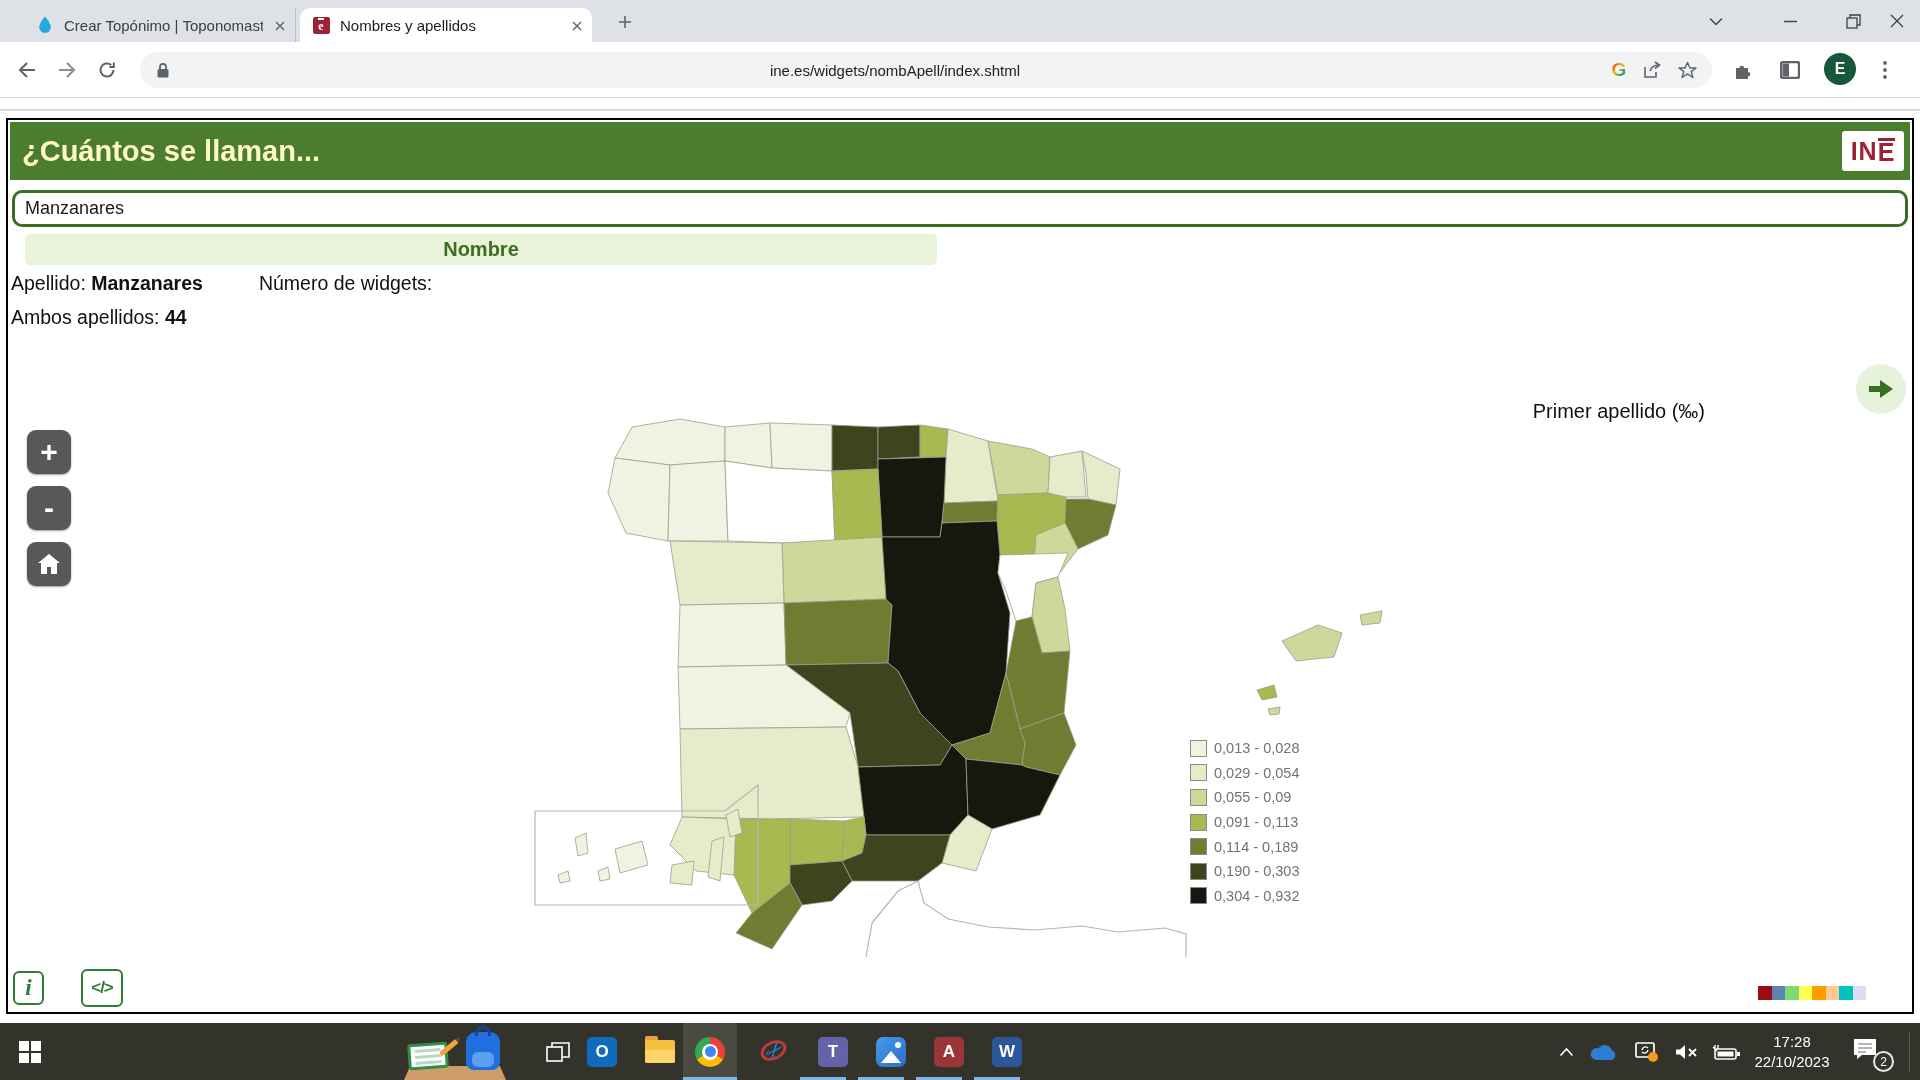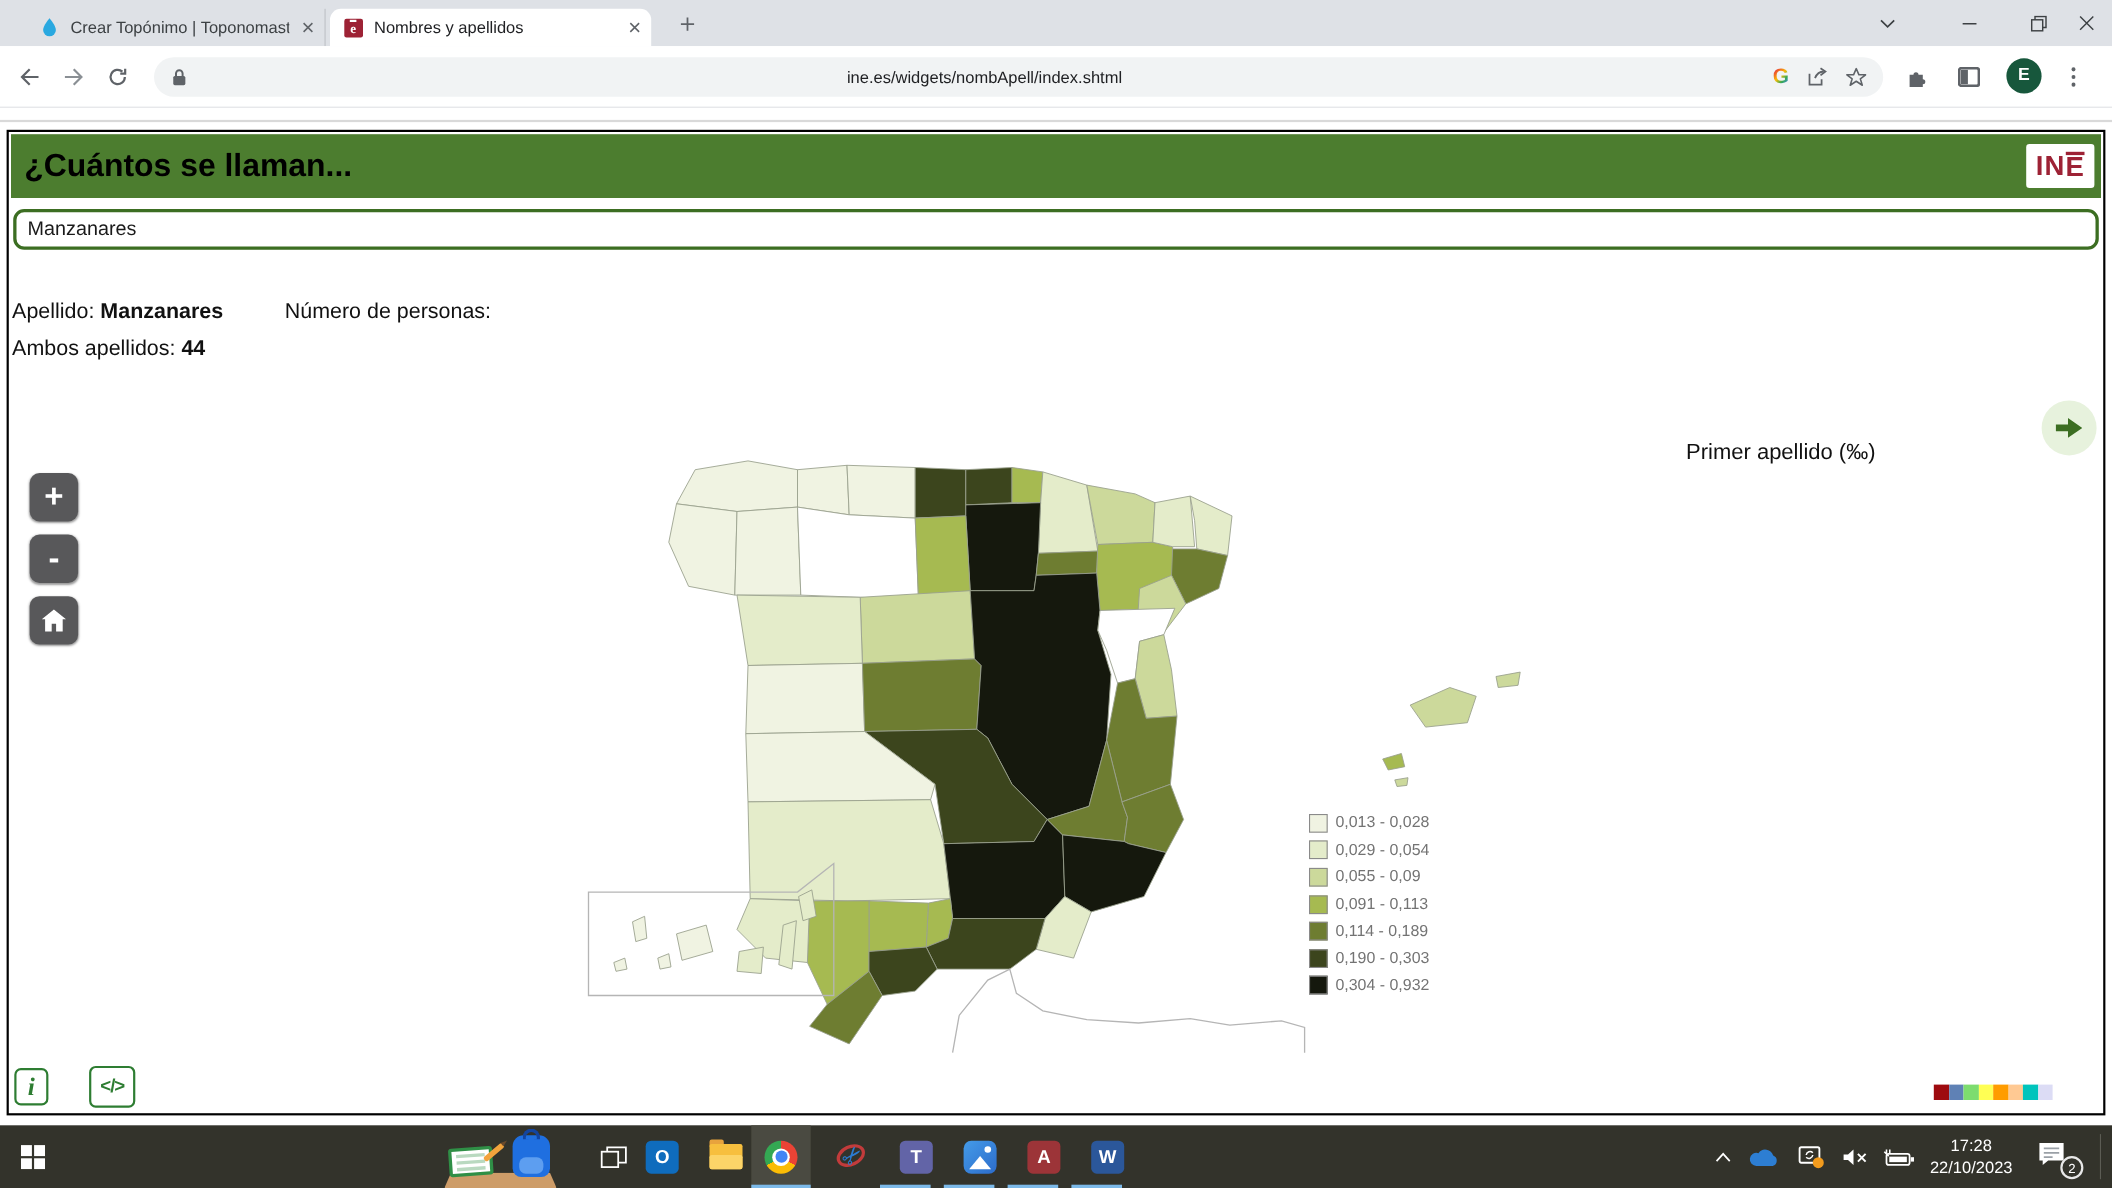--- a/index.html
+++ b/index.html
@@ -24,21 +24,21 @@
   #urltext { font-size:15px; color:#202124; margin-left:8px; flex:1 1 auto;text-align:center; }
   .boxicon { width:34px; height:34px; display:flex; align-items:center; justify-content:center; flex:0 0 auto; }
   .rticon { position:absolute; top:11px; width:34px; height:34px; display:flex; align-items:center; justify-content:center; }
   #avatar { position:absolute; left:1824px; top:11px; width:32px; height:32px; border-radius:50%; background:#17573c; color:#fff; font-size:16px; font-weight:bold; display:flex; align-items:center; justify-content:center; }
 
   
   #page { position:absolute; left:0; top:98px; width:1920px; height:925px; background:#fff; }
   #page-divider { position:absolute; left:0; top:11px; width:1920px; height:2px; background:#d9d9d9; }
   #widget { position:absolute; left:6px; top:20px; width:1908px; height:896px; border:2px solid #000; background:#fff; }
   #gheader { position:absolute; left:2px; right:2px; top:2px; height:58px; background:#4c7d2f; }
-  #gheader .t { position:absolute; left:12px; top:0; line-height:58px; color:#000000; font-size:29px; font-weight:bold; }
+  #gheader .t { position:absolute; left:12px; top:0; line-height:58px; color:#fef9c3; font-size:29px; font-weight:bold; }
   #inelogo { position:absolute; right:6px; top:9px; width:62px; height:40px; background:#fff; border-radius:3px; display:flex; align-items:center; justify-content:center; color:#9d2235; font-weight:bold; font-size:25px; letter-spacing:1px; }
   #inelogo .mac { border-top:3px solid #9d2235; line-height:0.95; }
   #surname-input { position:absolute; left:4px; right:4px; top:70px; height:37px; border:3px solid #3c6e22; border-radius:10px; font-size:18px; color:#1a1a1a; padding:0 10px; font-family:"Liberation Sans",sans-serif; background:#fff; }
   .segbtn { position:absolute; top:114px; height:31px; border-radius:5px; font-size:20px; font-weight:bold; display:flex; align-items:center; justify-content:center; cursor:pointer; }
   #btn-nombre { left:17px; width:912px; background:#e9f3da; color:#3c6e22; }
   #btn-apellido { left:947px; width:952px; background:#4c7d2f; color:#fff; }
   #stats { position:absolute; left:3px; top:146px; font-size:19.5px; color:#111; }
   #stats .row { height:34px; line-height:34px; }
   #stats b { font-weight:bold; }
   .gap60 { display:inline-block; width:56px; }
@@ -220,24 +220,25 @@
     <div id="gheader">
       <span class="t">¿Cuántos se llaman...</span>
       <span id="inelogo">
           <span>IN</span>
           <span class="mac">E</span>
         </span>
     </div>
 
     <input id="surname-input" readonly="" value="Manzanares" style="">
 
+    <div class="segbtn" id="btn-nombre">Nombre</div>
 
     <div id="stats">
       <div class="row">
-        <span>Apellido:</span>&nbsp;<b>Manzanares</b><span class="gap60"></span><span>Número de personas:</span>
+        <span>Apellido:</span>&nbsp;<b>Manzanares</b><span class="gap60"></span><span>Número de widgets:</span>
       </div>
       <div class="row">
         <span>Ambos apellidos:</span>&nbsp;<b>44</b>
       </div>
     </div>
 
     <div id="map-title">Primer apellido (‰)</div>
     <div id="next-btn">
       <svg width="28" height="24" viewBox="0 0 28 24">
           <path d="M2,9 H13 V3 L26,12 L13,21 V15 H2 Z" fill="#3c6e22"></path>

